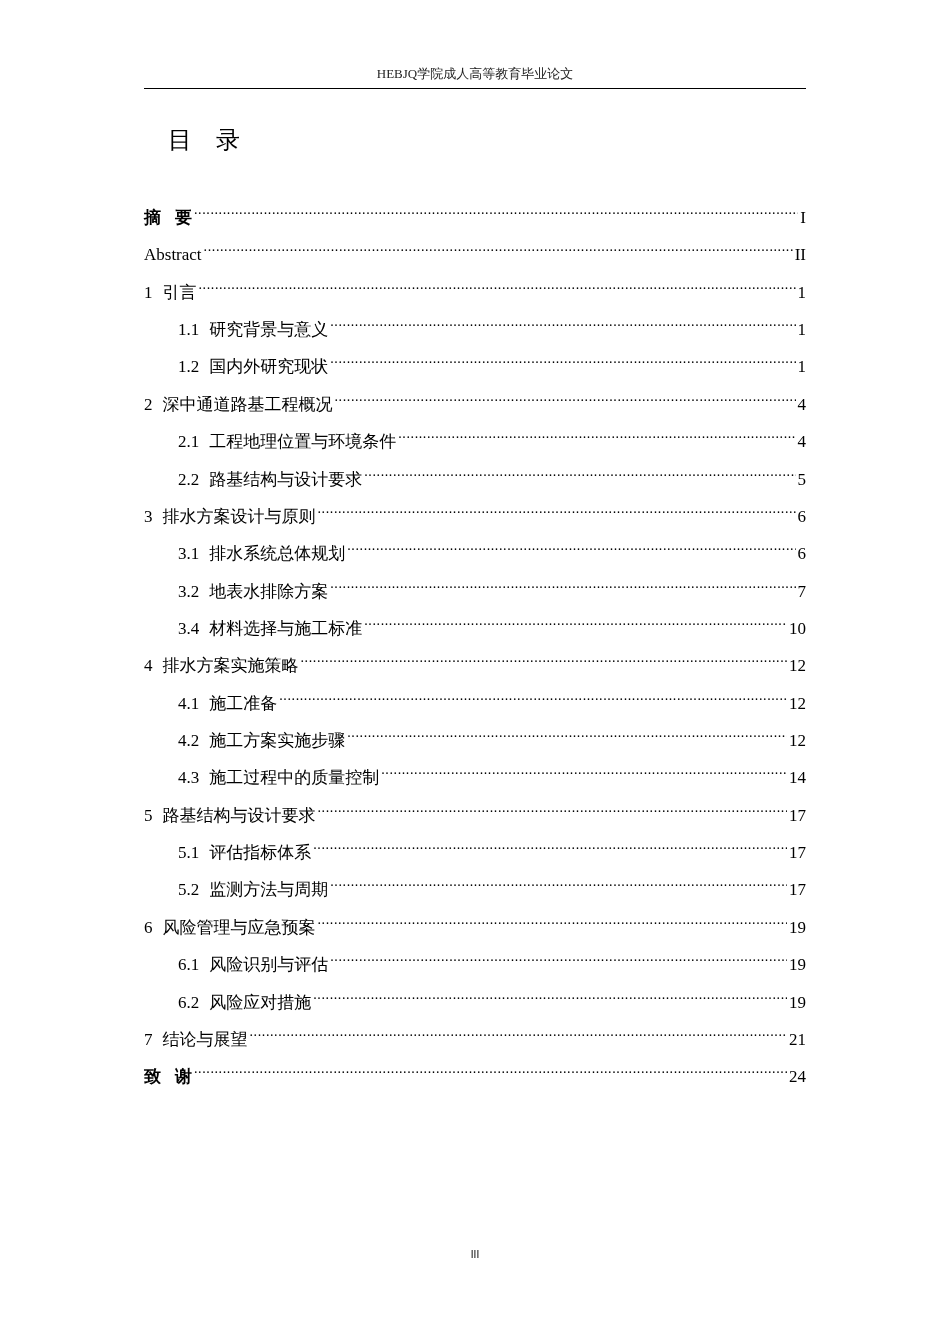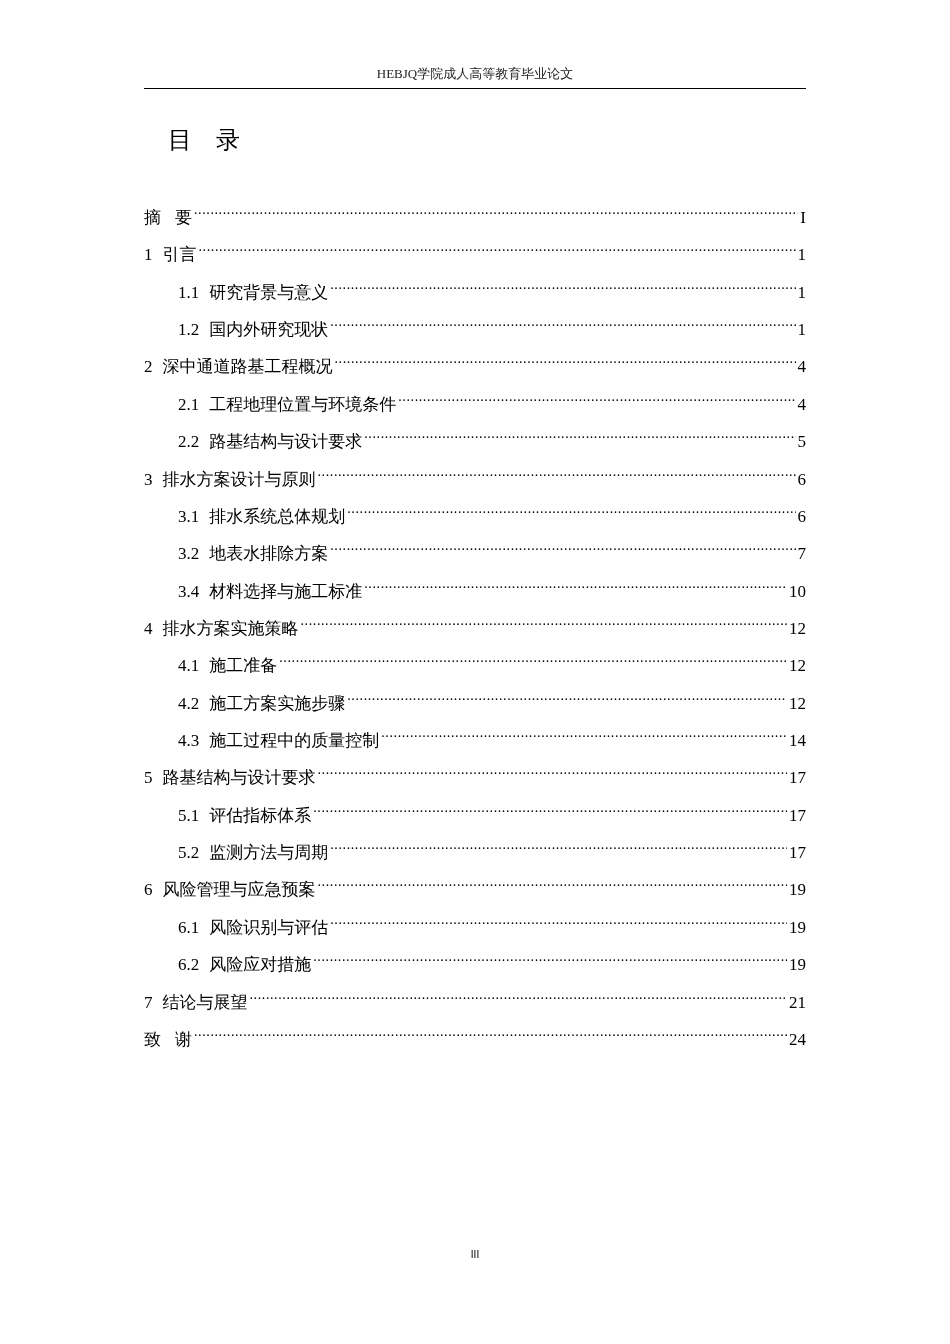--- a/index.html
+++ b/index.html
@@ -69,20 +69,21 @@
       padding-left: 34px;
     }
     .toc-num {
       margin-right: 10px;
     }
     .toc-label {
       flex: 0 0 auto;
     }
     .toc-label.spaced {
       letter-spacing: 14px;
+      font-weight: bold;
     }
     .toc-label.spaced-last {
       letter-spacing: 0;
     }
     .toc-leader {
       flex: 1 1 auto;
       overflow: hidden;
       margin: 0 2px;
       position: relative;
       height: 30px;
@@ -120,20 +121,25 @@
 
 <div class="toc-title">目录</div>
 
 <ul class="toc-list" id="toc-list">
     <li class="toc-entry level-1">
       <span class="toc-label spaced">摘<span class="toc-label spaced-last">要</span></span>
       <span class="toc-leader"></span>
       <span class="toc-page">I</span>
     </li>
     <li class="toc-entry level-1">
+      <span class="toc-label">Abstract</span>
+      <span class="toc-leader"></span>
+      <span class="toc-page">II</span>
+    </li>
+    <li class="toc-entry level-1">
       <span class="toc-num">1</span>
       <span class="toc-label">引言</span>
       <span class="toc-leader"></span>
       <span class="toc-page">1</span>
     </li>
     <li class="toc-entry level-2">
       <span class="toc-num">1.1</span>
       <span class="toc-label">研究背景与意义</span>
       <span class="toc-leader"></span>
       <span class="toc-page">1</span>

